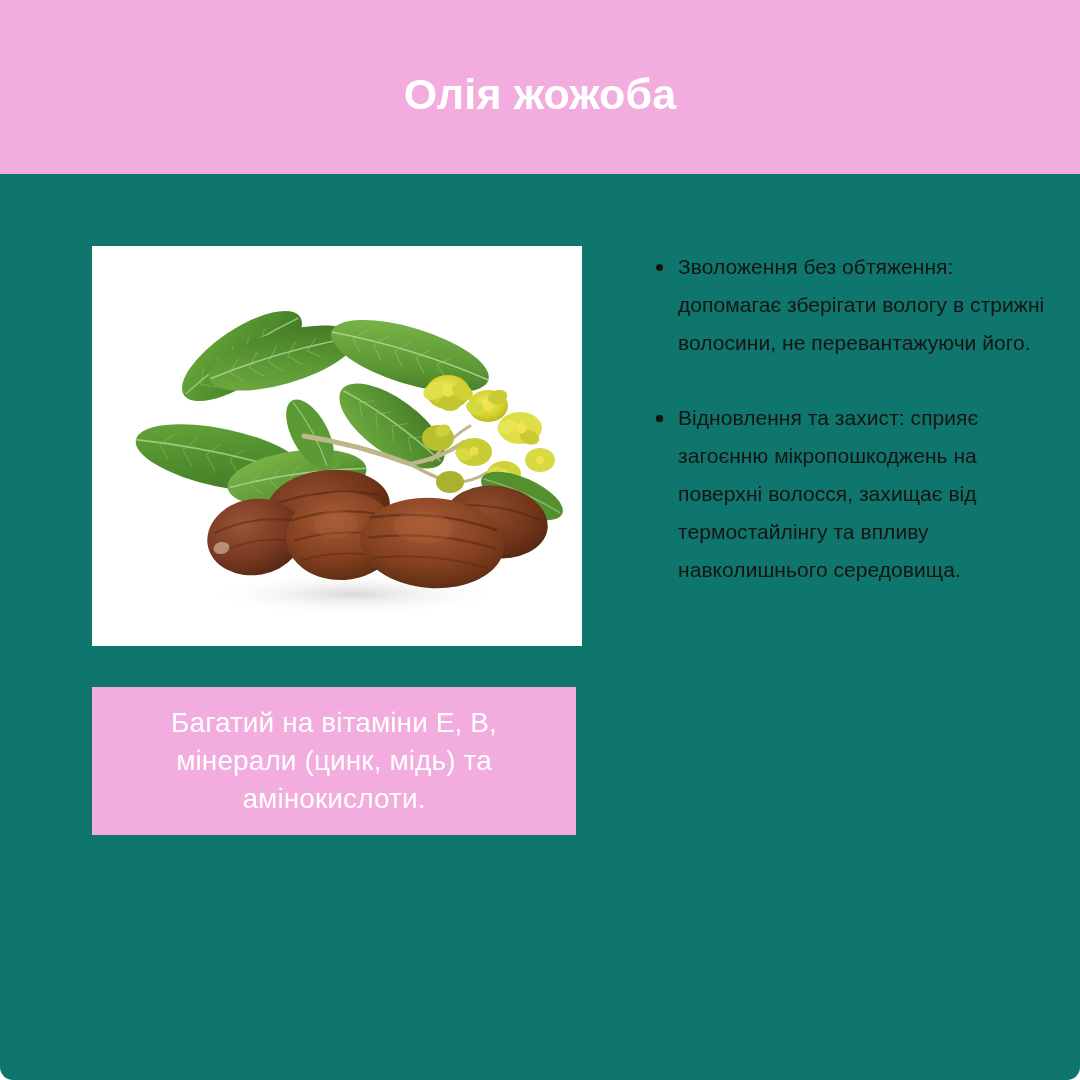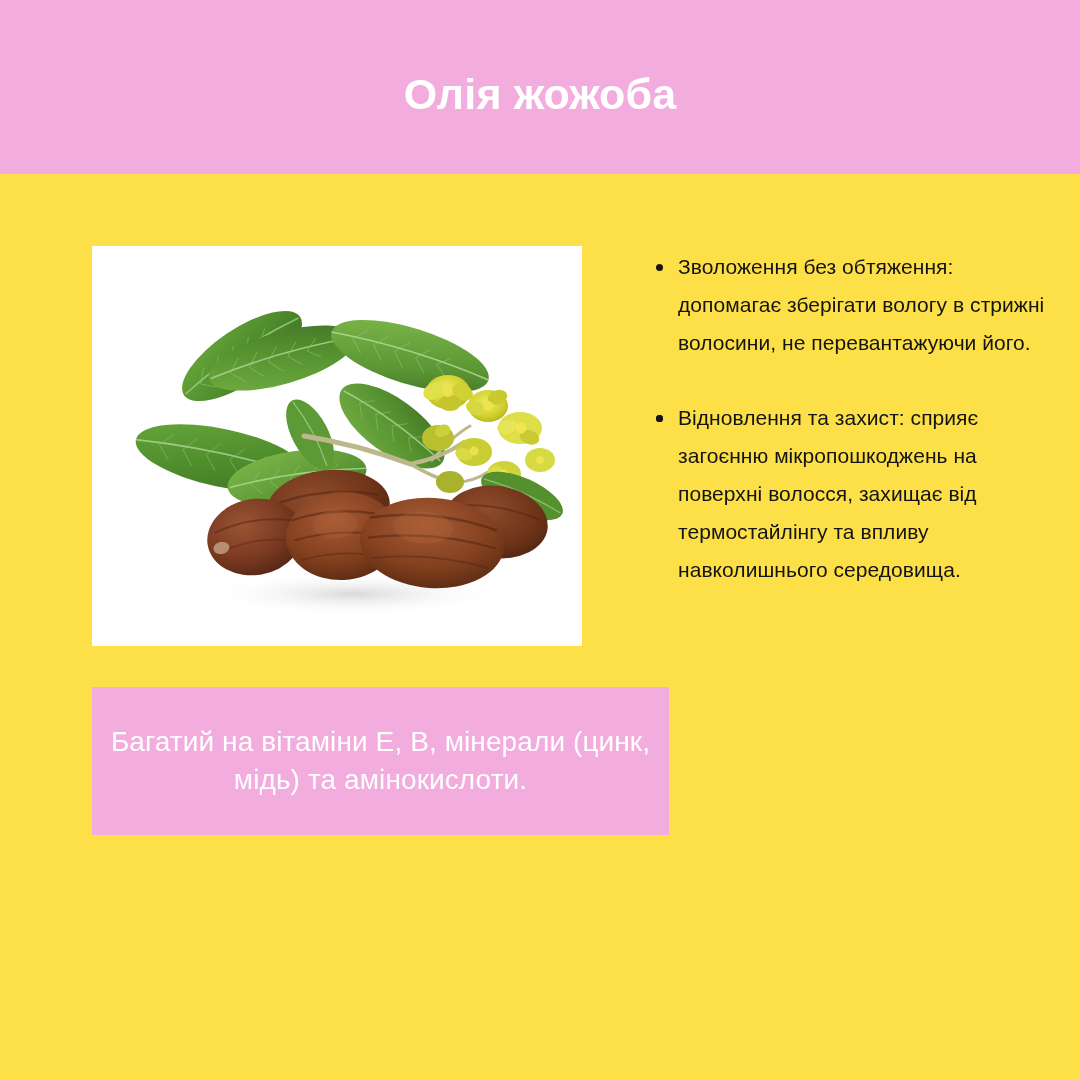--- a/index.html
+++ b/index.html
@@ -11,21 +11,22 @@
     width: 1080px;
     height: 1080px;
     background: #ffffff;
     font-family: "Liberation Sans", "DejaVu Sans", sans-serif;
     overflow: hidden;
   }
   .slide {
     position: relative;
     width: 1080px;
     height: 1080px;
-    background: #fde047;
+    background: #0f766e;
+    border-radius: 13px;
   }
 
   
   .header-band {
     position: absolute;
     left: 0;
     top: 0;
     width: 1080px;
     height: 174px;
     background: #f2acdd;
@@ -74,21 +75,21 @@
     display: block;
     width: 100%;
     height: 100%;
   }
 
   
   .caption-box {
     position: absolute;
     left: 92px;
     top: 513px;
-    width: 577px;
+    width: 484px;
     height: 148px;
     background: #f2acdd;
     display: flex;
     align-items: center;
     justify-content: center;
     box-sizing: border-box;
     padding: 6px 16px;
   }
   .caption-text {
     color: #ffffff;

